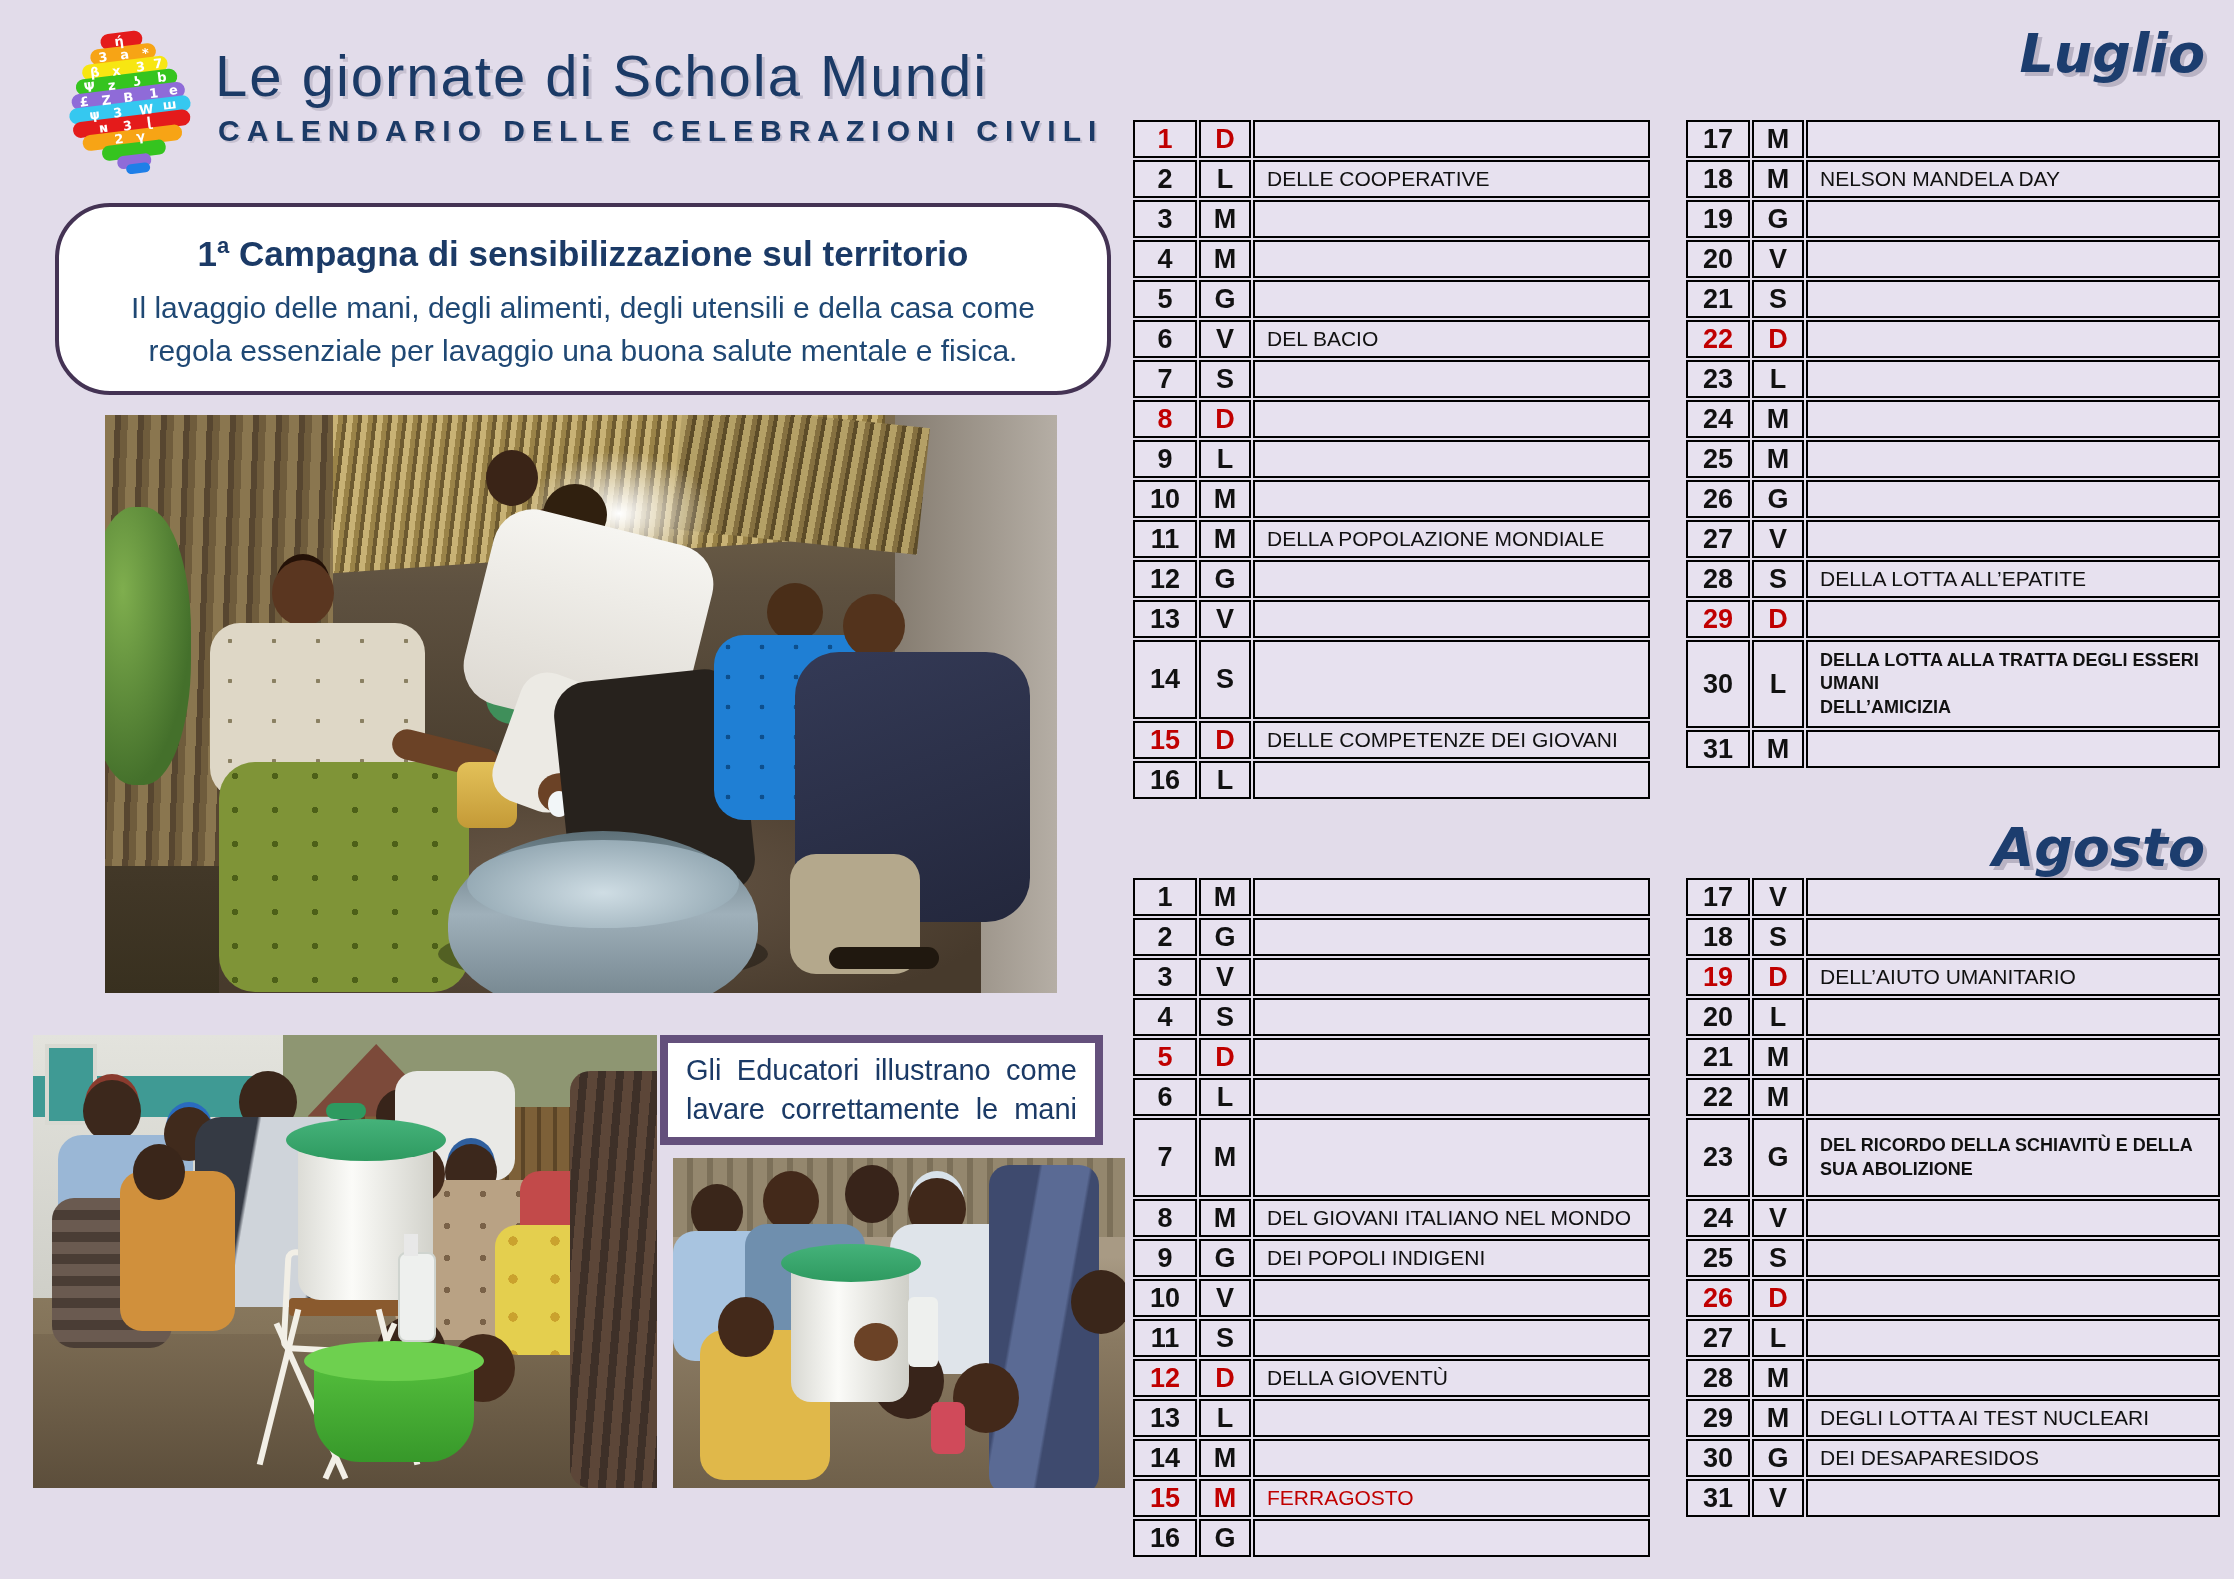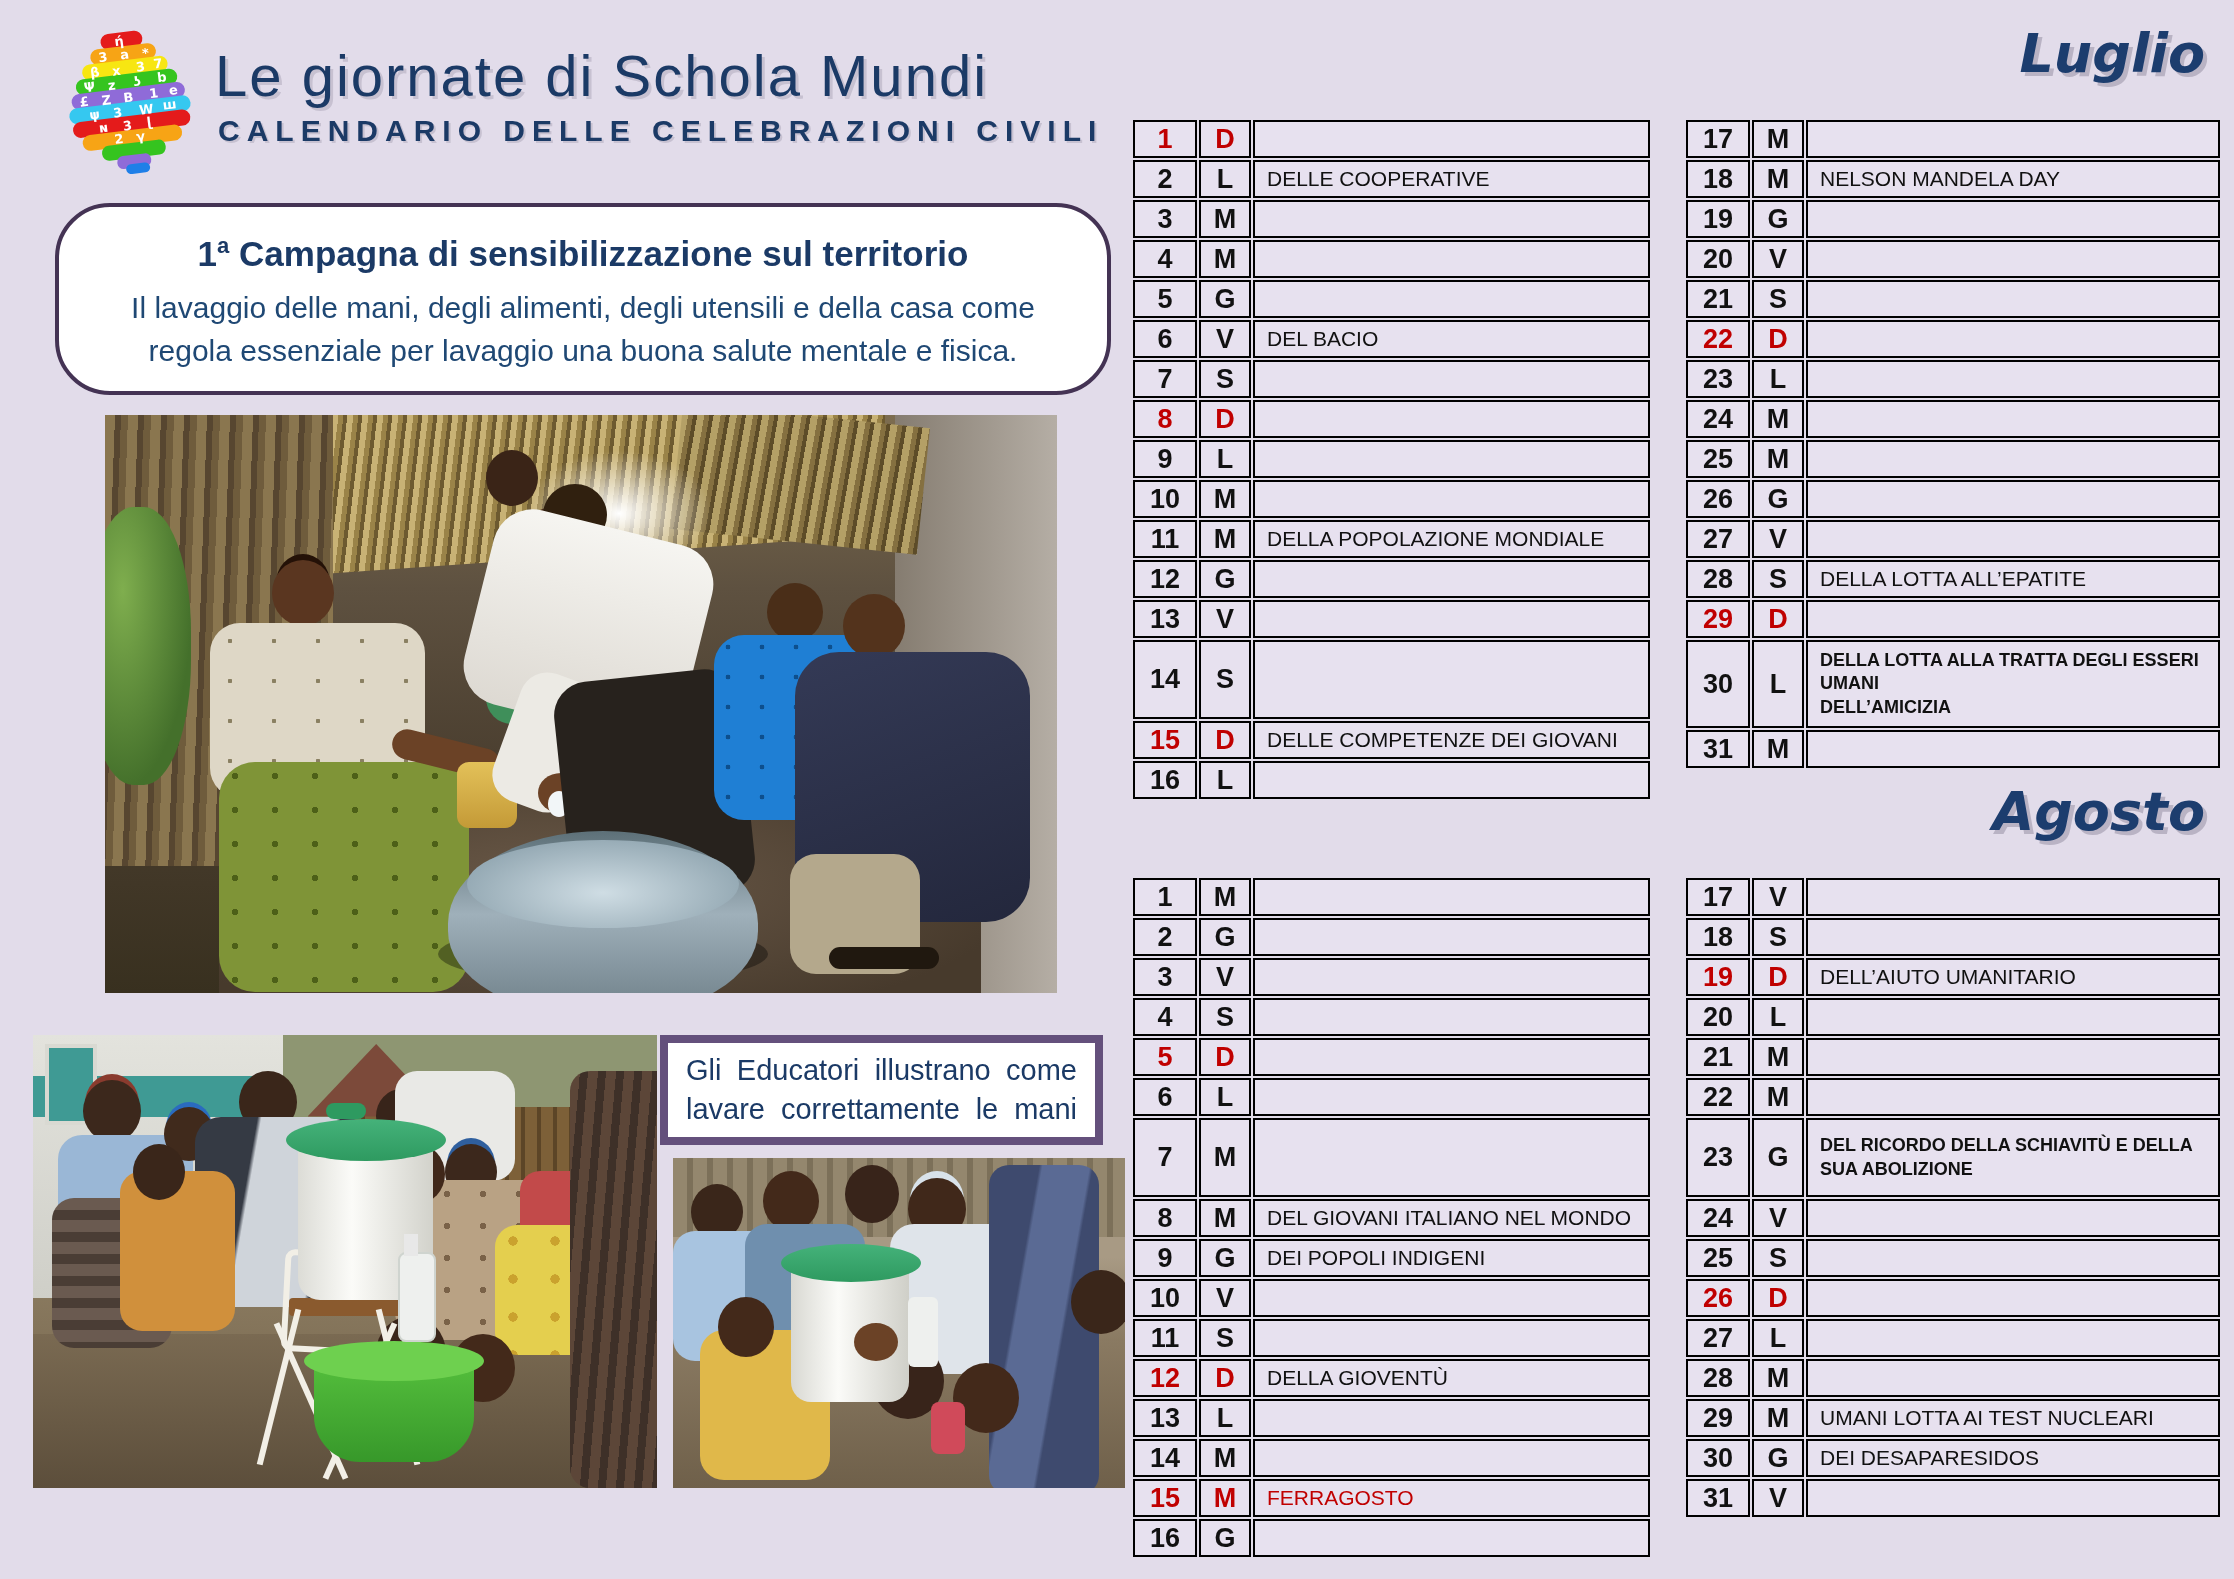--- a/index.html
+++ b/index.html
@@ -123,21 +123,21 @@
       <text x="58" y="120">2</text>
         <text x="80" y="120">γ</text>
     </g>
   </g>
 </svg>
 
 <div class="main-title">Le giornate di Schola Mundi</div>
 <div class="sub-title">CALENDARIO DELLE CELEBRAZIONI CIVILI</div>
 
 <div class="month-title" style="left:1885px;top:22px">Luglio</div>
-<div class="month-title" style="left:1885px;top:780px">Agosto</div>
+<div class="month-title" style="left:1885px;top:816px">Agosto</div>
 
 <div class="campaign">
   <div class="campaign-title">
     <span>1</span><sup>a</sup><span> Campagna di sensibilizzazione sul territorio</span>
   </div>
   <div class="campaign-body">
     <div>Il lavaggio delle mani, degli alimenti, degli utensili e della casa come</div>
     <div>regola essenziale per lavaggio una buona salute mentale e fisica.</div>
   </div>
 </div>
@@ -557,21 +557,21 @@
       <div class="cell event"></div>
     </div>
     <div class="cal-row" style="height: 38px;">
       <div class="cell day">28</div>
       <div class="cell dow">M</div>
       <div class="cell event"></div>
     </div>
     <div class="cal-row" style="height: 38px;">
       <div class="cell day">29</div>
       <div class="cell dow">M</div>
-      <div class="cell event">UMANI LOTTA AI TEST NUCLEARI</div>
+      <div class="cell event">DEGLI LOTTA AI TEST NUCLEARI</div>
     </div>
     <div class="cal-row" style="height: 38px;">
       <div class="cell day">30</div>
       <div class="cell dow">G</div>
       <div class="cell event">DEI DESAPARESIDOS</div>
     </div>
     <div class="cal-row" style="height: 38px;">
       <div class="cell day">31</div>
       <div class="cell dow">V</div>
       <div class="cell event"></div>

